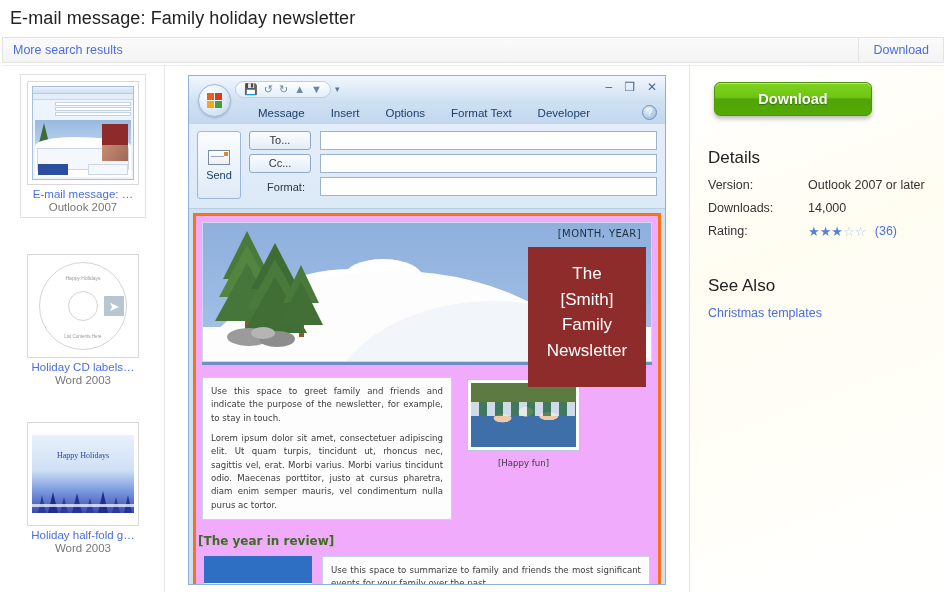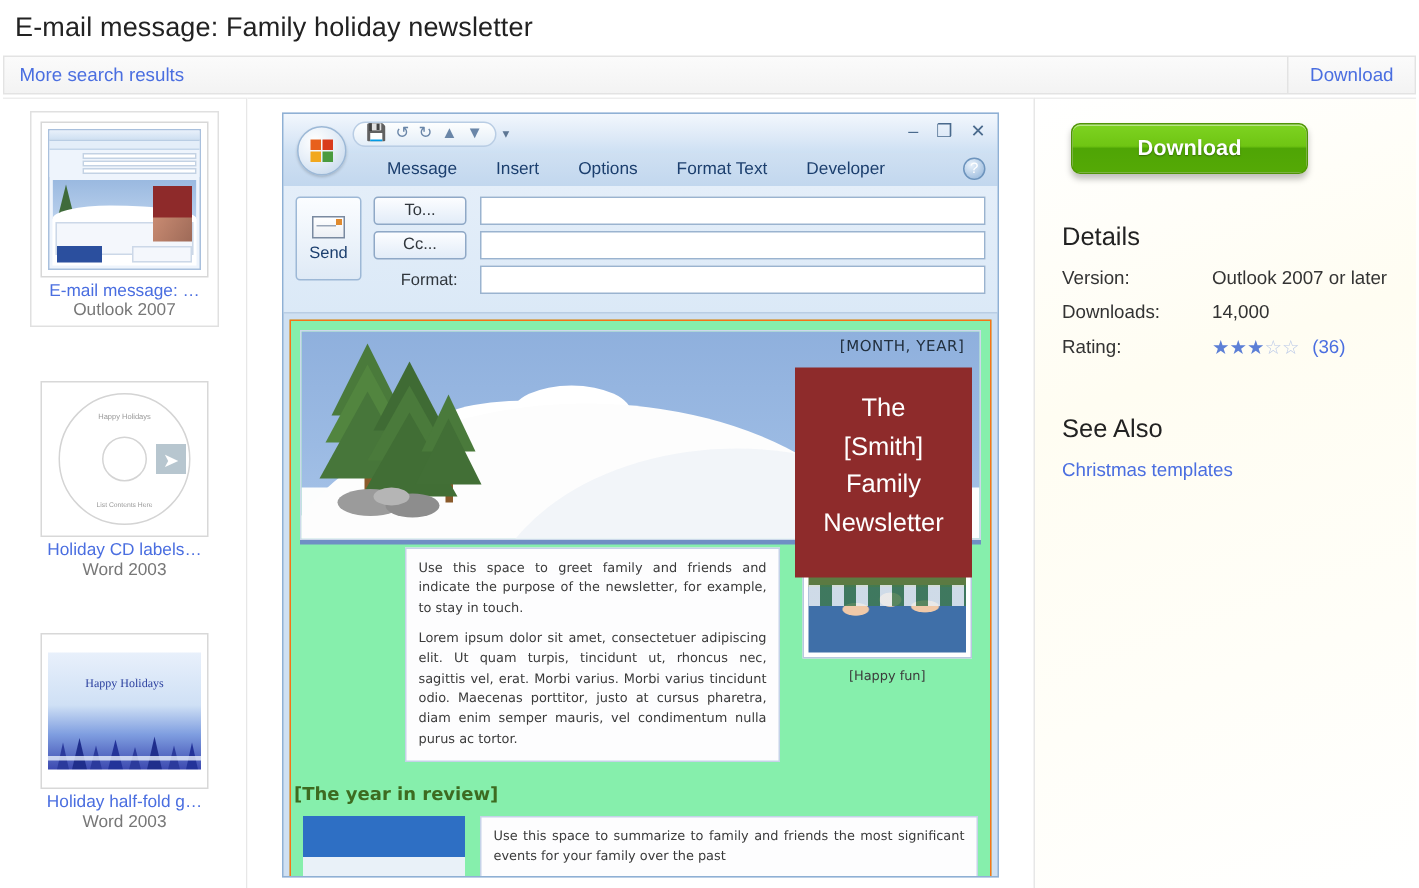--- a/index.html
+++ b/index.html
@@ -218,21 +218,21 @@
     cursor: pointer;
   }
 
   .ol-header-area {
     background: linear-gradient(#e4eef9,#dbe9f7);
     padding: 7px 8px 8px 8px;
     border-bottom: 1px solid #b9cde4;
     display: flex; gap: 8px;
   }
   .send-btn {
-    width: 44px; height: 56px;
+    width: 44px; height: 68px;
     border: 1px solid #9db8d6; border-radius: 3px;
     background: linear-gradient(#fbfdff,#dfeaf6);
     display:flex; flex-direction:column; align-items:center; justify-content:center;
     font-size: 11px; color: #1c3f6e; cursor: pointer;
   }
   .send-glyph {
     width: 22px; height: 15px; border: 1px solid #7a8aa0;
     background: linear-gradient(#ffffff,#eceff4);
     position: relative; margin-bottom: 4px;
   }
@@ -252,23 +252,23 @@
     cursor: pointer;
   }
   .field-lbl { width: 62px; font-size: 11px; color: #30363c; text-align: right; padding-right: 6px; }
   .field-input {
     flex: 1; height: 19px; margin-left: 9px;
     border: 1px solid #9ab3cf; background: #fff;
   }
 
   
   .ol-doc {
-    background: #86efac;
+    background: #f0abfc;
     margin: 4px;
-    border: 1px solid #f97316;
+    border: 3px solid #f97316;
     height: 378px;
     overflow: hidden;
     position: relative;
   }
   .hero {
     height: 140px; position: relative; overflow: hidden;
     background: linear-gradient(#8fb0dd 0%, #9bbae3 55%, #a9c5e9 100%);
     margin: 6px 6px 0 6px;
     border: 1px solid #cdd9ea;
   }
@@ -302,21 +302,21 @@
     color: #fff;
     font-family: Liberation Sans, sans-serif;
     font-size: 17px; line-height: 1.5;
     text-align: center;
     padding: 14px 6px 16px 6px;
     z-index: 6;
   }
 
   .hr-blue { height: 3px; background: #6f8fc4; margin: 0 6px; }
 
-  .body-cols { display:flex; padding: 2px 6px 0 6px; gap: 9px; justify-content: flex-end; }
+  .body-cols { display:flex; padding: 12px 6px 0 6px; gap: 9px; }
   .body-text {
     width: 250px;
     background: #fdfdfe;
     border: 1px solid #c5d2e8;
     padding: 7px 8px;
     font-family: "DejaVu Sans", sans-serif;
     font-size: 8.6px; line-height: 1.55;
     color: #3b3b3b; text-align: justify;
   }
   .body-text p { margin: 0 0 7px 0; }

